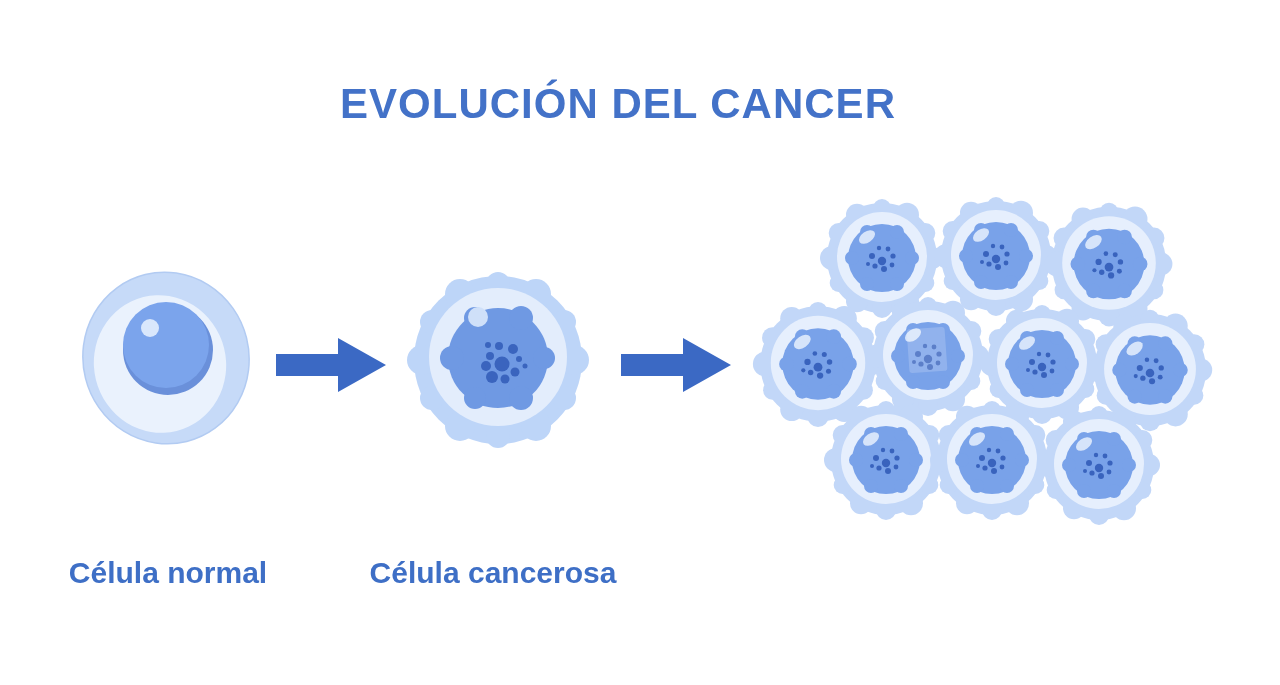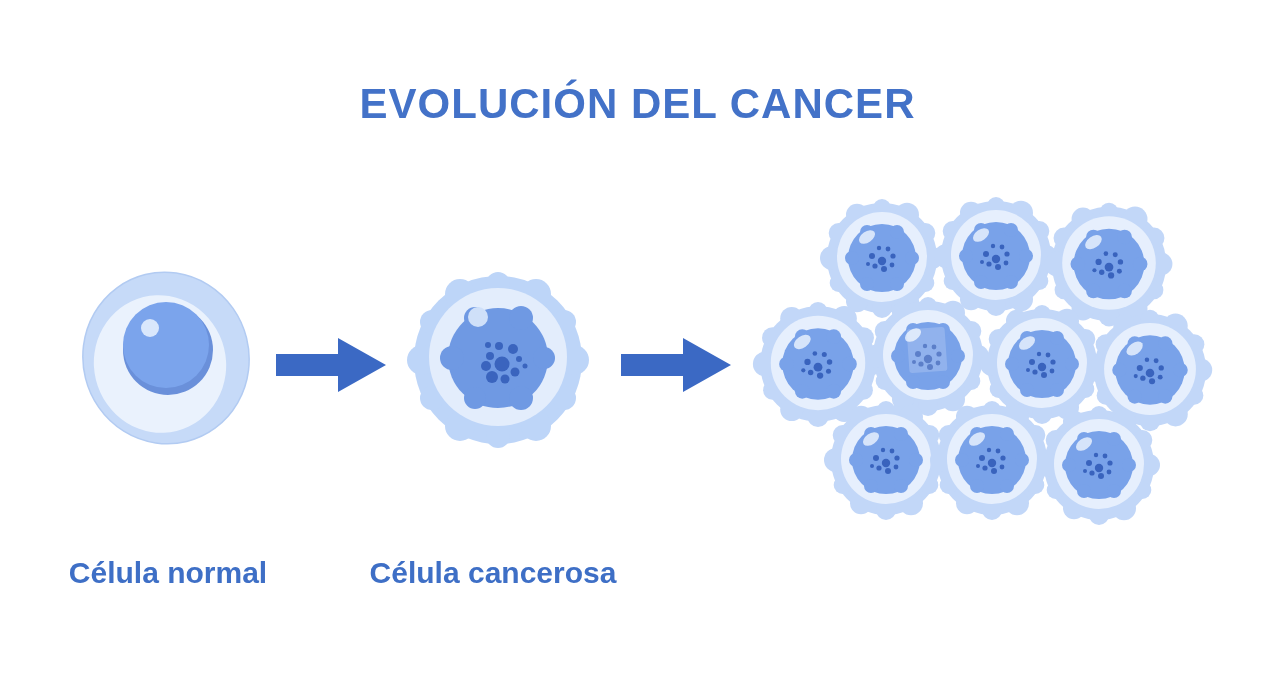--- a/index.html
+++ b/index.html
@@ -7,21 +7,20 @@
     padding: 0;
     background: #ffffff;
     font-family: "Liberation Sans", "DejaVu Sans", sans-serif;
   }
   .canvas {
     position: relative;
     width: 1236px;
     height: 685px;
     background: #ffffff;
     overflow: hidden;
-    padding-left: 39px;
   }
   .diagram-title {
     position: absolute;
     top: 80px;
     left: 0;
     width: 100%;
     margin: 0;
     text-align: center;
     font-size: 42px;
     font-weight: bold;

